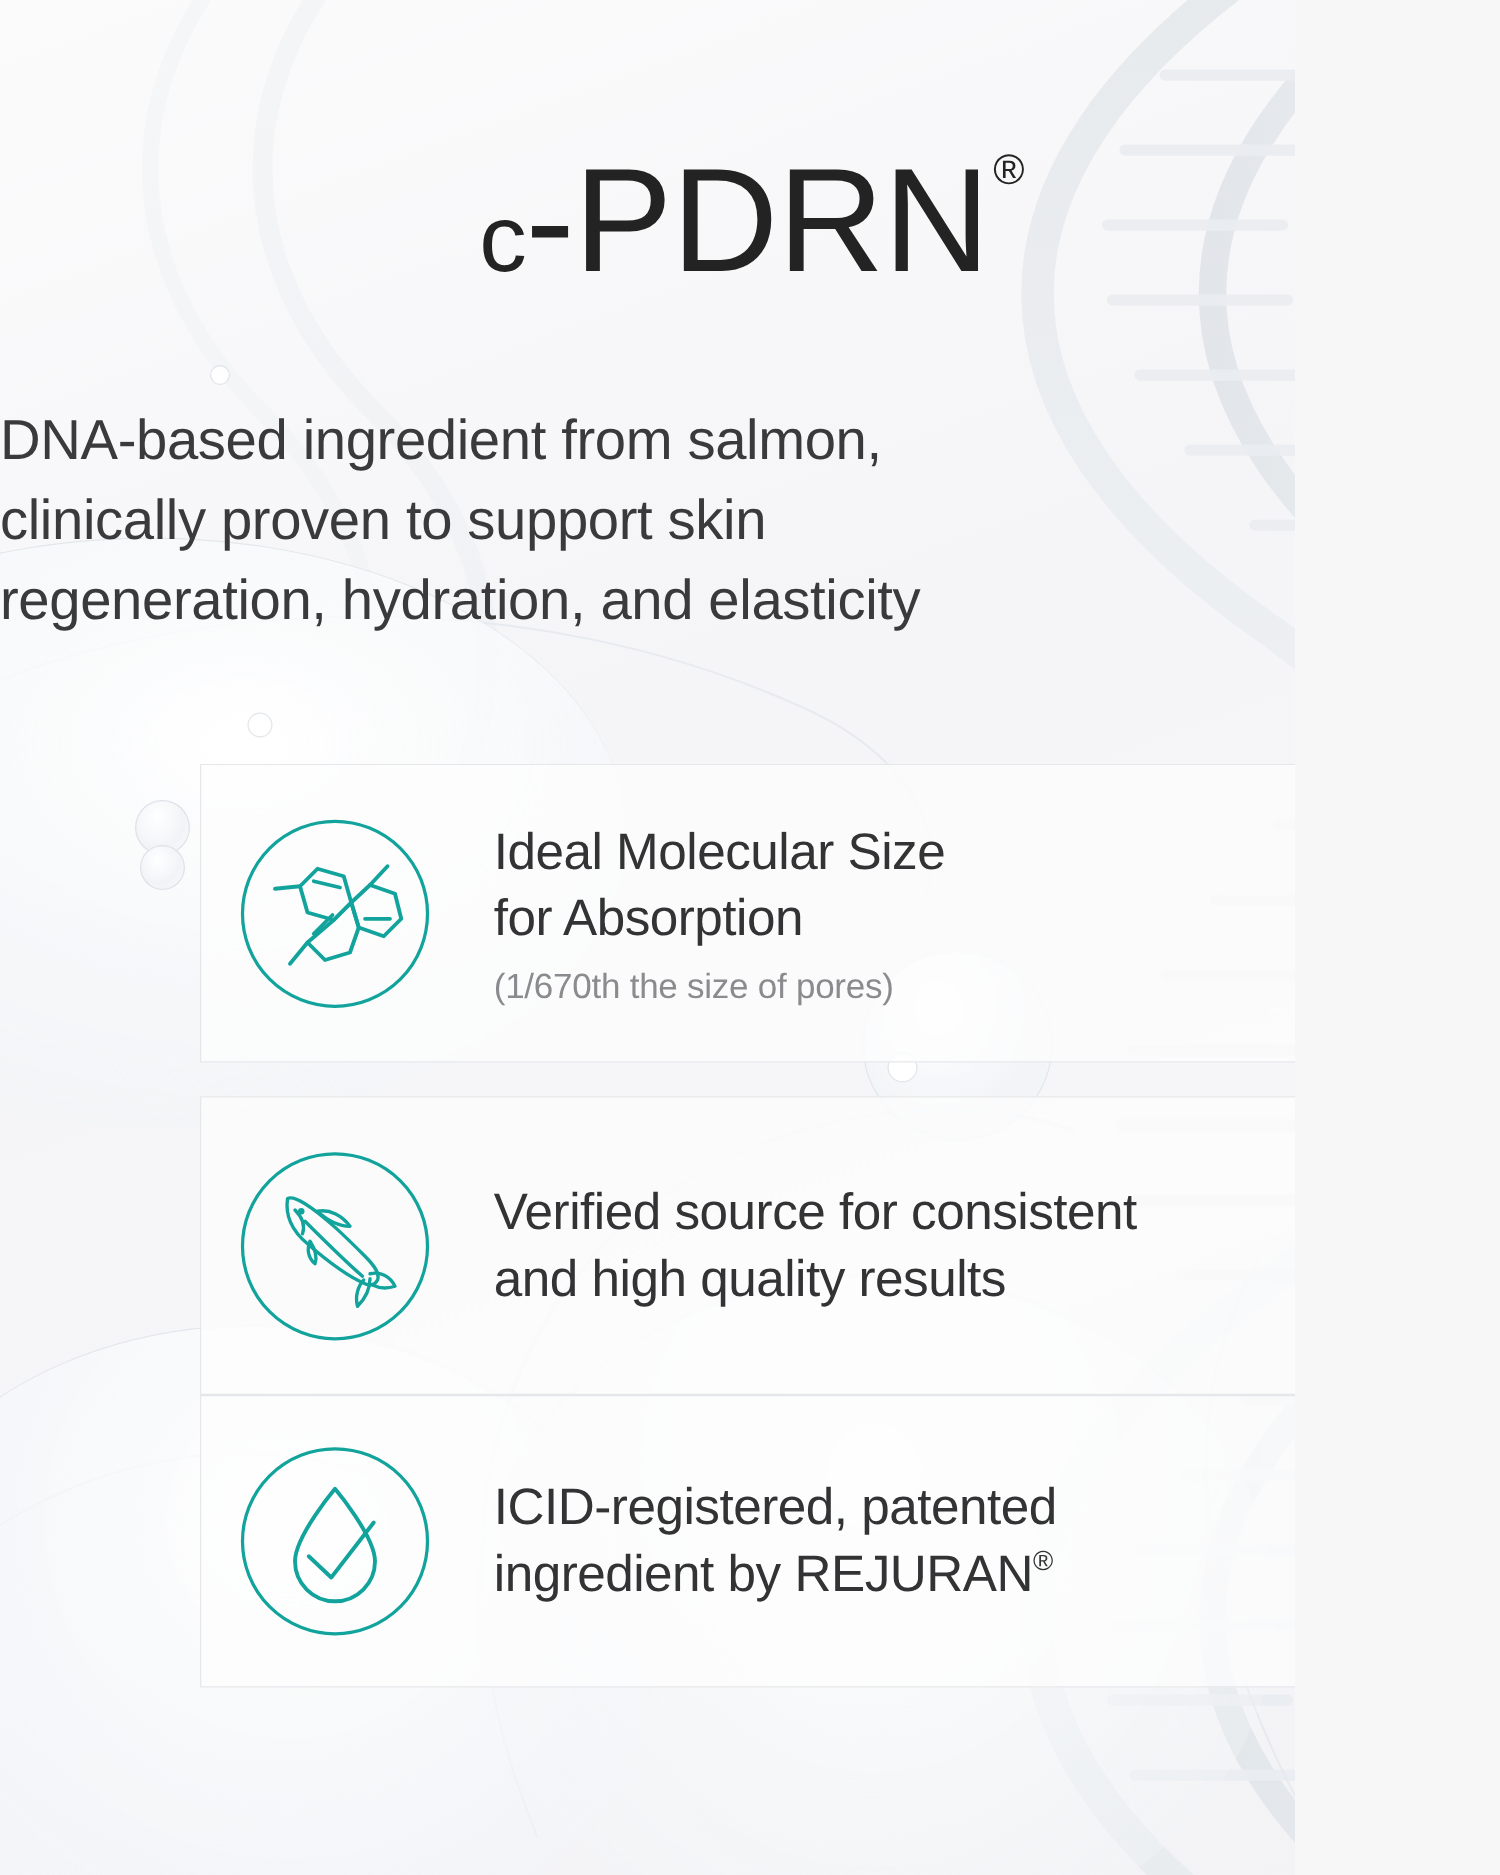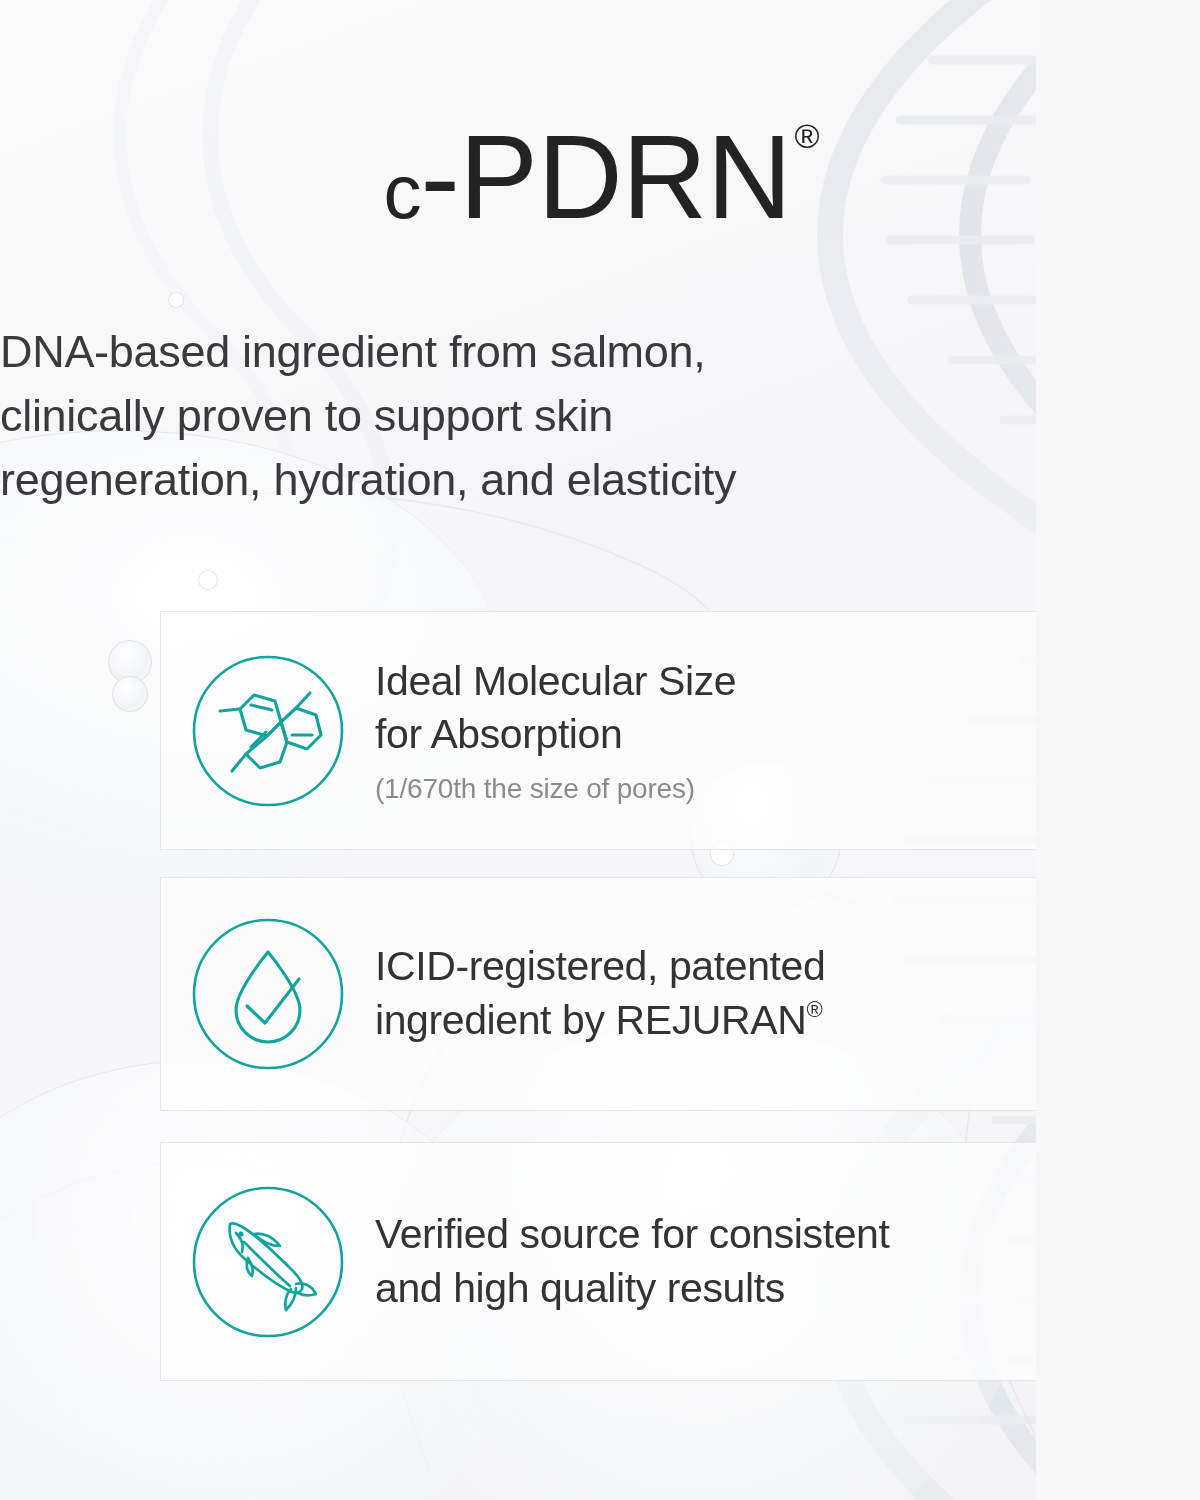--- a/index.html
+++ b/index.html
@@ -159,20 +159,21 @@
   }
   .card {
     position: relative;
     box-sizing: border-box;
     width: 881px;
     background: rgba(253,253,254,0.72);
     border: 1px solid rgba(226,228,232,0.9);
     display: flex;
     align-items: center;
     backdrop-filter: blur(1px);
+    gap: 20px;
   }
   .card-1 { height: 239px; margin-bottom: 27px; }
   .card-2 { height: 234px; margin-bottom: 31px; }
   .card-3 { height: 239px; }
 
   .card-icon {
     flex: 0 0 auto;
     width: 214px;
     display: flex;
     align-items: center;
@@ -317,64 +318,64 @@
           </g>
         </svg>
       </div>
       <div class="card-body">
         <div class="card-heading">Ideal Molecular Size
 for Absorption</div>
         <div class="card-sub">(1/670th the size of pores)</div>
       </div>
     </div>
 
+    <div class="card card-3">
+      <div class="card-icon">
+        <svg width="152" height="152" viewBox="0 0 152 152">
+          <circle cx="76" cy="76" r="74" fill="none" stroke="#12a39c" stroke-width="2.6"></circle>
+          <g fill="none" stroke="#12a39c" stroke-width="2.7" stroke-linecap="round" stroke-linejoin="round">
+
+            <path d="M38 38 C 36 52, 42 64, 54 74 C 70 88, 86 100, 100 106
+                     C 104 108, 108 107, 110 103
+                     C 112 98, 108 92, 100 84
+                     C 86 70, 68 52, 52 42 C 47 39, 41 36, 38 38 Z"></path>
+
+            <path d="M44 47 C 50 53, 52 60, 50 66"></path>
+
+            <circle cx="49" cy="48" r="2.6" fill="#12a39c" stroke="none"></circle>
+
+            <path d="M62 48 C 72 46, 82 52, 88 60 C 80 60, 70 56, 62 48 Z"></path>
+
+            <path d="M56 72 C 60 78, 62 84, 60 90 C 55 86, 53 79, 56 72 Z"></path>
+
+            <path d="M52 56 C 66 70, 84 88, 98 100"></path>
+
+            <path d="M104 98 C 112 96, 120 100, 124 108 C 118 110, 112 110, 106 107"></path>
+            <path d="M104 102 C 104 110, 100 118, 94 124 C 92 117, 94 108, 99 103"></path>
+          </g>
+        </svg>
+      </div>
+      <div class="card-body">
+        <div class="card-heading">Verified source for consistent
+and high quality results</div>
+      </div>
+    </div>
+
     <div class="card card-2">
       <div class="card-icon">
         <svg width="152" height="152" viewBox="0 0 152 152">
           <circle cx="76" cy="76" r="74" fill="none" stroke="#12a39c" stroke-width="2.6"></circle>
           <g fill="none" stroke="#12a39c" stroke-width="3.1" stroke-linecap="round" stroke-linejoin="round">
 
             <path d="M76 34 C 76 34, 44 72, 44 92 A 32 32 0 0 0 108 92 C 108 72, 76 34, 76 34 Z"></path>
 
             <polyline points="55,88 73,105 107,61"></polyline>
           </g>
         </svg>
       </div>
       <div class="card-body">
         <div class="card-heading"><span>ICID-registered, patented
 ingredient by REJURAN</span><span class="reg-sup">®</span></div>
       </div>
     </div>
 
-    <div class="card card-3">
-      <div class="card-icon">
-        <svg width="152" height="152" viewBox="0 0 152 152">
-          <circle cx="76" cy="76" r="74" fill="none" stroke="#12a39c" stroke-width="2.6"></circle>
-          <g fill="none" stroke="#12a39c" stroke-width="2.7" stroke-linecap="round" stroke-linejoin="round">
-
-            <path d="M38 38 C 36 52, 42 64, 54 74 C 70 88, 86 100, 100 106
-                     C 104 108, 108 107, 110 103
-                     C 112 98, 108 92, 100 84
-                     C 86 70, 68 52, 52 42 C 47 39, 41 36, 38 38 Z"></path>
-
-            <path d="M44 47 C 50 53, 52 60, 50 66"></path>
-
-            <circle cx="49" cy="48" r="2.6" fill="#12a39c" stroke="none"></circle>
-
-            <path d="M62 48 C 72 46, 82 52, 88 60 C 80 60, 70 56, 62 48 Z"></path>
-
-            <path d="M56 72 C 60 78, 62 84, 60 90 C 55 86, 53 79, 56 72 Z"></path>
-
-            <path d="M52 56 C 66 70, 84 88, 98 100"></path>
-
-            <path d="M104 98 C 112 96, 120 100, 124 108 C 118 110, 112 110, 106 107"></path>
-            <path d="M104 102 C 104 110, 100 118, 94 124 C 92 117, 94 108, 99 103"></path>
-          </g>
-        </svg>
-      </div>
-      <div class="card-body">
-        <div class="card-heading">Verified source for consistent
-and high quality results</div>
-      </div>
-    </div>
-
   </div>
 </div>
 
 </body></html>

